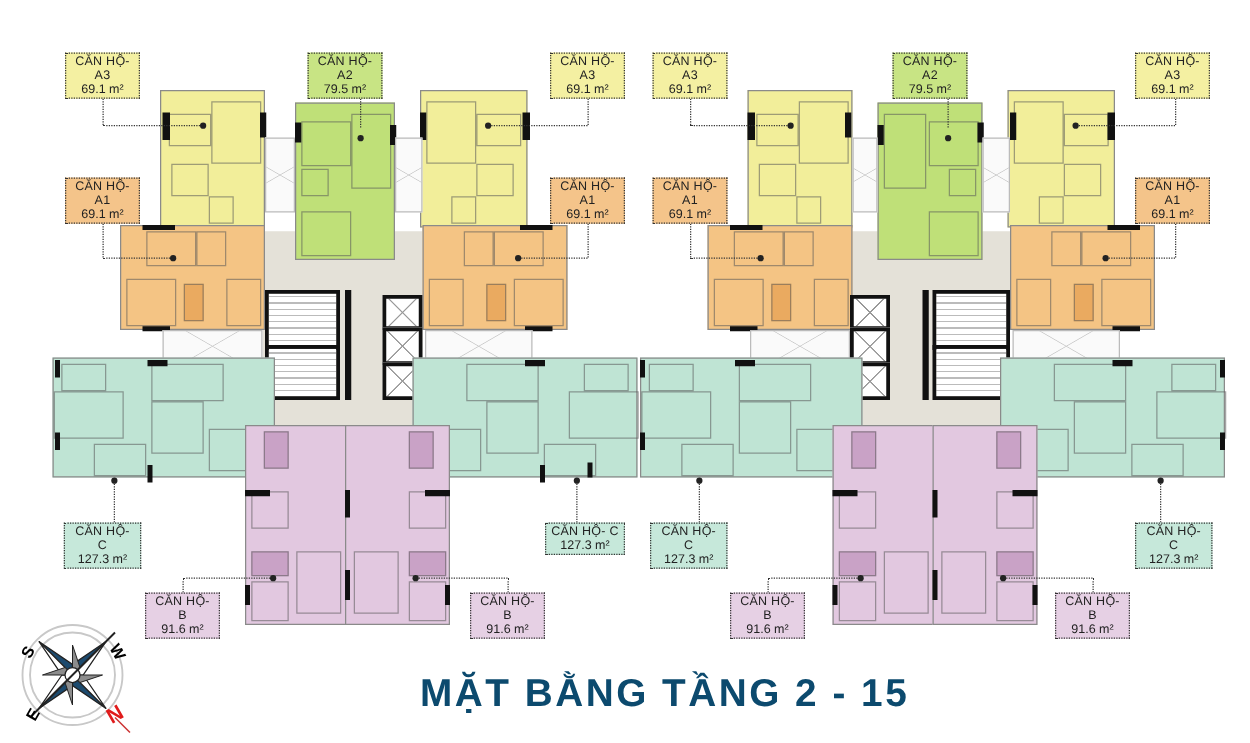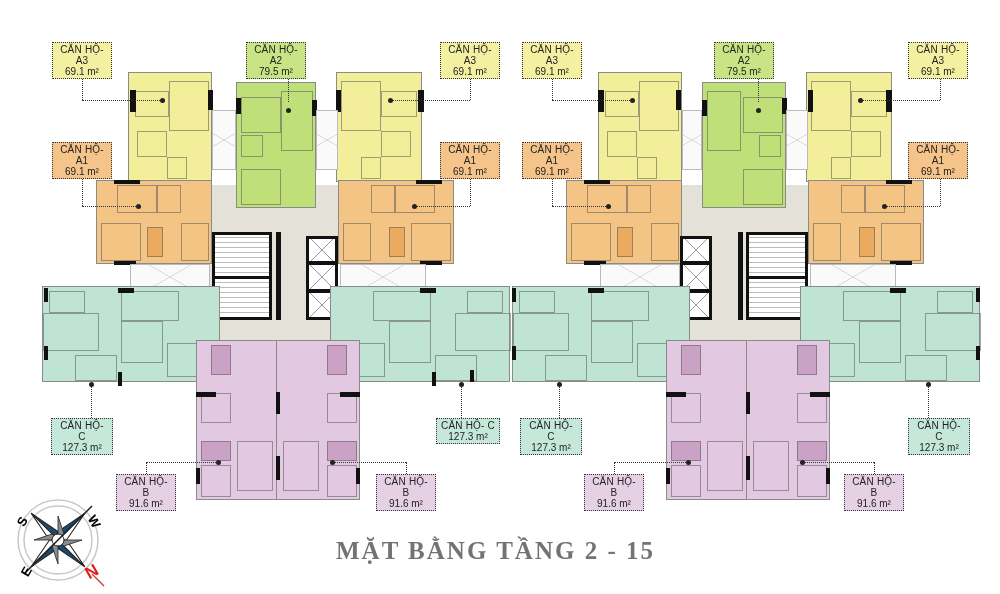--- a/index.html
+++ b/index.html
@@ -14,21 +14,21 @@
   .wall{position:absolute;background:#111;}
   .core{position:absolute;background:#e4e1d8;}
   .stairs{position:absolute;background:repeating-linear-gradient(0deg,#fff 0 4px,#bbb 4px 5px);border:3px solid #111;box-sizing:border-box;}
   .elev{position:absolute;border:3px solid #111;box-sizing:border-box;background:
       linear-gradient(45deg,transparent 48%,#999 49%,#999 51%,transparent 52%),
       linear-gradient(-45deg,transparent 48%,#999 49%,#999 51%,transparent 52%),#fff;}
   .void{position:absolute;box-sizing:border-box;border:1px solid #bbb;background:
       linear-gradient(30deg,transparent 49%,#ccc 50%,transparent 51%),
       linear-gradient(-30deg,transparent 49%,#ccc 50%,transparent 51%),#fafafa;}
   .room{position:absolute;border:1px solid rgba(90,90,90,0.55);box-sizing:border-box;}
-  .title{position:absolute;left:336px;top:537px;font-family:Liberation Serif, serif;font-weight:bold;font-size:25px;letter-spacing:2px;color:#737373;}
+  .title{position:absolute;left:336px;top:537px;font-family:Liberation Sans, sans-serif;font-weight:bold;font-size:31px;letter-spacing:2px;color:#0c4a6e;}
 </style>
 </head>
 <body>
 
 <div class="abs" style="left:0;top:0;width:500px;height:520px;">
 
   <div class="core" style="left:210px;top:185px;width:128px;height:165px;"></div>
   <div class="core" style="left:210px;top:320px;width:130px;height:25px;"></div>
 
   <div class="unit" style="left:128px;top:72px;width:84px;height:110px;background:#f2ee9a;">

